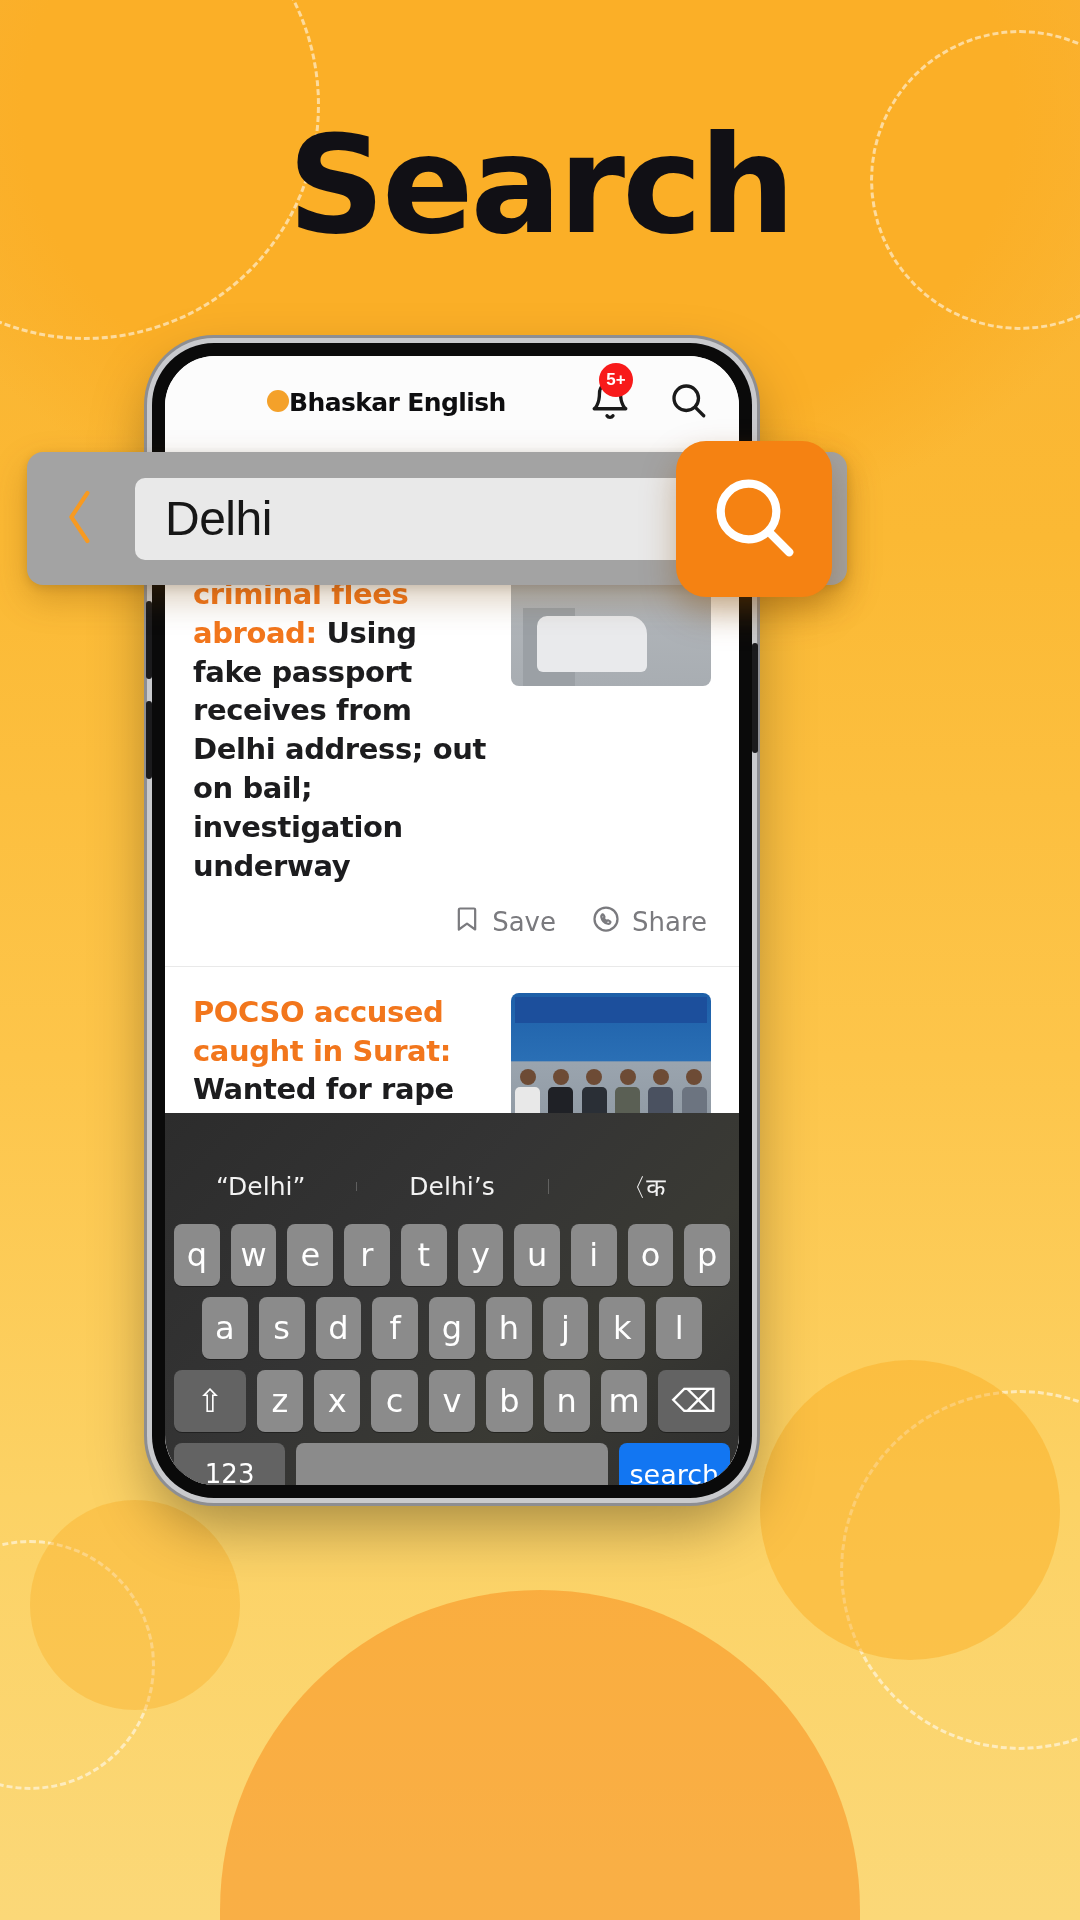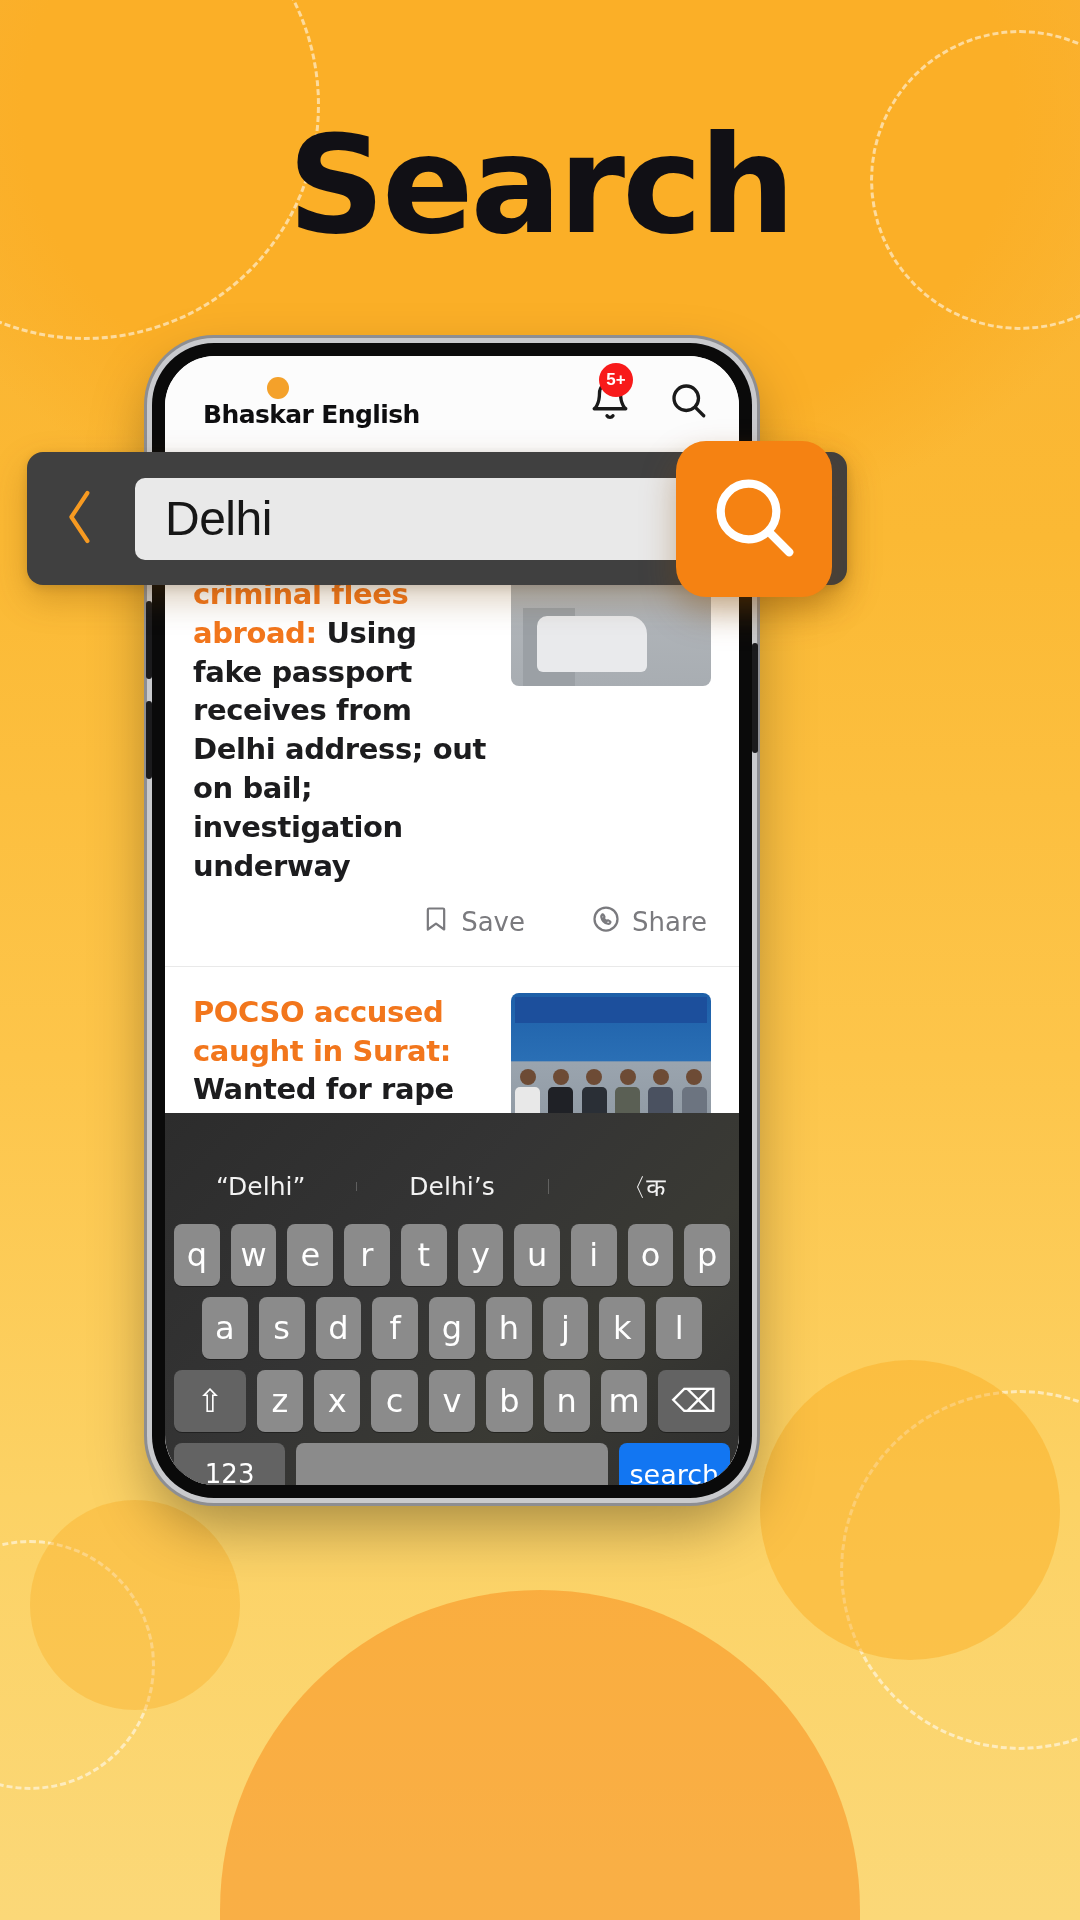--- a/index.html
+++ b/index.html
@@ -78,21 +78,21 @@
   .bs4 { right:-6px; top:300px; width:6px; height:110px; }
 
   
   .app-header {
     height:92px;
     background:#fcfcfc;
     display:flex; align-items:center;
     padding:0 30px 0 38px;
     position:relative;
   }
-  .brand { display:flex; flex-direction:column; align-items:flex-start; line-height:1; }
+  .brand { display:flex; align-items:flex-start; line-height:1; }
   .brand-dot {
     width:22px; height:22px; border-radius:50%;
     background:#F4A12A; margin-left:64px; margin-bottom:3px;
     filter:blur(.4px);
   }
   .brand-name {
     font-size:25px; font-weight:700; color:#0e0e10;
     letter-spacing:-.6px;
     font-family:"DejaVu Sans", sans-serif;
   }
@@ -162,21 +162,21 @@
     background:#1c4f9c; color:#f5c542;
     font-size:9px; text-align:center; line-height:13px;
     font-family:"DejaVu Sans", sans-serif;
     overflow:hidden;
   }
   .people { position:absolute; bottom:0; left:0; right:0; height:96px; display:flex; align-items:flex-end; justify-content:space-around; }
   .person { width:25px; }
   .person .head { width:16px; height:16px; border-radius:50%; background:#6d4b35; margin:0 auto 2px; }
   .person .body { width:25px; height:56px; border-radius:5px 5px 0 0; }
   .art-actions {
-    display:flex; justify-content:flex-end; gap:66px;
+    display:flex; justify-content:flex-end; gap:35px;
     padding:18px 4px 16px 0;
   }
   .act { display:flex; align-items:center; gap:11px; color:#7a7a7e; font-size:26px; }
   .act span { font-family:"DejaVu Sans", sans-serif; }
 
   
   .keyboard {
     position:absolute; left:0; right:0; bottom:0;
     height:372px;
     background:linear-gradient(135deg,#2c2c2c 0%,#343434 40%,#3a3a34 70%,#2e2e2e 100%);
@@ -215,21 +215,21 @@
     position:absolute; right:9px; bottom:3px;
     font-size:12px; color:#d9d9d9; letter-spacing:.5px;
   }
   .kb-row-bottom { }
 
   
   .search-overlay {
     position:absolute;
     left:27px; top:452px;
     width:820px; height:133px;
-    background:#404040;
+    background:#a3a3a3;
     border-radius:16px;
     box-shadow:0 14px 34px rgba(120,70,0,.28), 0 3px 10px rgba(0,0,0,.12);
     display:flex; align-items:center;
     padding:0 22px 0 34px;
     z-index:40;
   }
   .back-chevron { width:44px; flex-shrink:0; display:flex; align-items:center; }
   .search-field {
     flex:1; margin-left:30px;
     height:82px;

